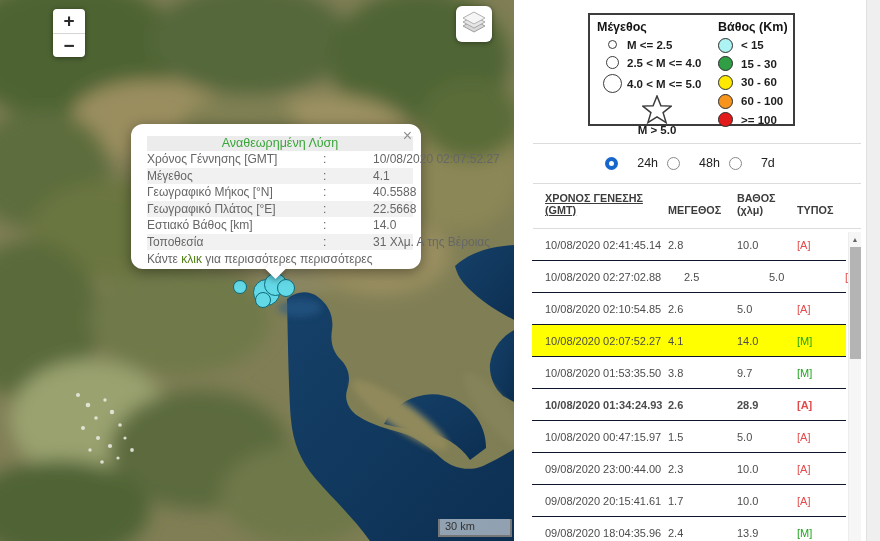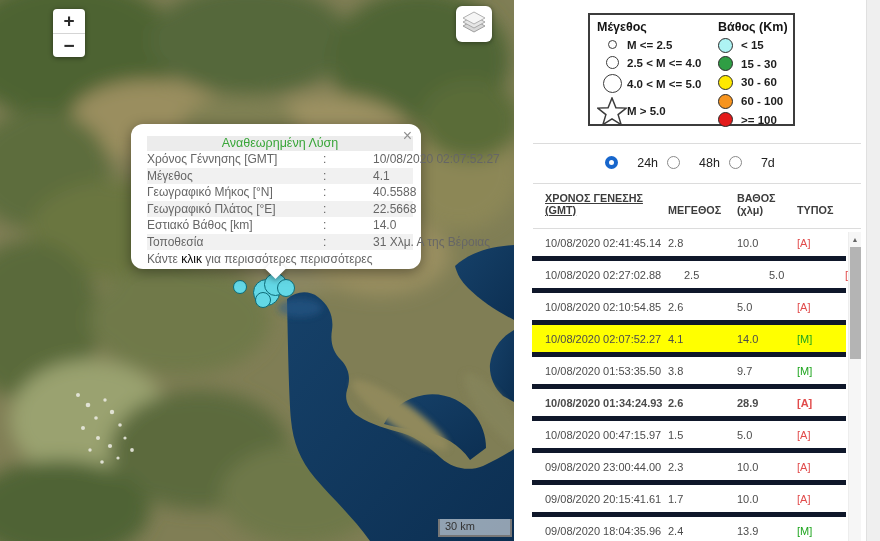--- a/index.html
+++ b/index.html
@@ -27,49 +27,49 @@
   .p-tail{position:absolute;left:50%;bottom:-7px;margin-left:-8px;width:15px;height:15px;background:#fff;
           transform:rotate(45deg);z-index:-1;box-shadow:2px 2px 5px rgba(0,0,0,.25);}
   .p-close{position:absolute;top:4px;right:9px;color:#8f8f8f;font-size:16px;line-height:16px;cursor:pointer;}
   .p-inner{padding:12px 8px 4px 16px;}
   .p-title{height:15px;line-height:15px;background:#ececec;color:#3aa63a;text-align:center;font-size:12.5px;}
   .p-row{height:16.5px;line-height:16.5px;display:flex;white-space:nowrap;gap:44px;}
   .p-row.stripe{background:#f1f1f1;}
   .p-label{width:132px;flex:none;}
   .p-sep{width:6px;flex:none;}
   .p-footer{height:17px;line-height:17px;margin-top:1px;white-space:nowrap;}
-  .p-link{color:#000000;cursor:pointer;}
+  .p-link{color:#4d7c0f;cursor:pointer;}
 
   
   .panel{position:absolute;left:514px;top:0;width:352px;height:541px;background:#fff;}
   .legend{position:absolute;left:74px;top:13px;width:207px;height:113px;border:2px solid #3c3c3c;background:#fff;}
   .leg-col{position:absolute;top:3px;}
   .leg-mag{left:7px;width:120px;}
   .leg-dep{left:128px;width:78px;}
   .leg-title{font-weight:bold;font-size:12.5px;color:#141414;height:18px;line-height:18px;}
   .lm-row{display:flex;align-items:center;color:#1d1d1d;font-weight:bold;font-size:11.5px;white-space:nowrap;}
   .lm-icon{width:30px;flex:none;display:flex;justify-content:center;align-items:center;}
   .mcirc{border:1.6px solid #3c3c3c;border-radius:50%;background:#fff;}
   .ld-row{display:flex;align-items:center;height:18.6px;color:#1d1d1d;font-weight:bold;font-size:11.5px;white-space:nowrap;}
   .dcirc{width:15px;height:15px;border-radius:50%;border:1px solid #2b2b2b;margin-right:8px;flex:none;}
 
   .periods{position:absolute;left:0;top:152px;width:352px;height:22px;display:flex;justify-content:center;
            align-items:center;gap:9px;font-size:12.5px;color:#222;}
-  .p-opt{display:flex;align-items:flex-start;gap:19px;cursor:pointer;}
+  .p-opt{display:flex;align-items:flex-end;gap:19px;cursor:pointer;}
   .radio{width:13px;height:13px;border-radius:50%;border:1px solid #8a8a8a;background:#fff;flex:none;}
   .radio.checked{border:4px solid #1766cc;}
 
   .hdiv{position:absolute;left:19px;width:328px;height:1px;background:#dcdcdc;}
   .thead{position:absolute;left:31px;top:192px;width:314px;display:flex;align-items:flex-end;
          font-size:10.8px;font-weight:bold;color:#3c3c3c;line-height:12px;}
   .th{white-space:nowrap;}
   .th-time{width:123px;text-decoration:underline;}.th-mag{width:69px;}.th-dep{width:53px;}.th-typ{width:55px;padding-left:7px;}
 
   .rows{position:absolute;left:18px;top:229px;width:314px;}
-  .trow{height:32px;display:flex;align-items:center;border-bottom:5px solid #0f172a;
+  .trow{height:32px;display:flex;align-items:center;border-bottom:1px solid #0f172a;
         font-size:11px;color:#4c4c4c;white-space:nowrap;cursor:pointer;}
   .c-date{width:136px;padding-left:13px;flex:none;}
   .c-mag{width:69px;flex:none;}
   .c-dep{width:53px;flex:none;}
   .c-typ{padding-left:7px;flex:none;}
 
   .tscroll{position:absolute;left:334px;top:232px;width:13px;height:309px;background:#f6f6f6;border-left:1px solid #ededed;}
   .ts-up{height:14px;display:flex;align-items:center;justify-content:center;font-size:7px;color:#666;cursor:pointer;}
   .ts-thumb{position:absolute;left:1px;top:15px;width:11px;height:112px;background:#b4b4b4;cursor:pointer;}
 
@@ -232,21 +232,21 @@
               <span class="mcirc" style="width:13px;height:13px;"></span>
             </span>
           <span>2.5 &lt; M &lt;= 4.0</span>
         </div>
         <div class="lm-row" style="height:23px;">
           <span class="lm-icon">
               <span class="mcirc" style="width:19px;height:19px;"></span>
             </span>
           <span>4.0 &lt; M &lt;= 5.0</span>
         </div>
-        <div class="lm-row" style="height:32px;">
+        <div class="lm-row" style="height:32px;flex-direction:column;">
           <span class="lm-icon">
             <svg width="30" height="29" viewBox="0 0 30 29">
                 <path d="M15 1 L18.9 10.7 L29.3 11.1 L21.1 17.6 L24.1 27.6 L15 21.8 L5.9 27.6 L8.9 17.6 L0.7 11.1 L11.1 10.7 Z" fill="none" stroke="#3c3c3c" stroke-width="1.5"></path>
               </svg>
           </span>
           <span>M &gt; 5.0</span>
         </div>
       </div>
       <div class="leg-col leg-dep">
         <div class="leg-title">Βάθος (Km)</div>

